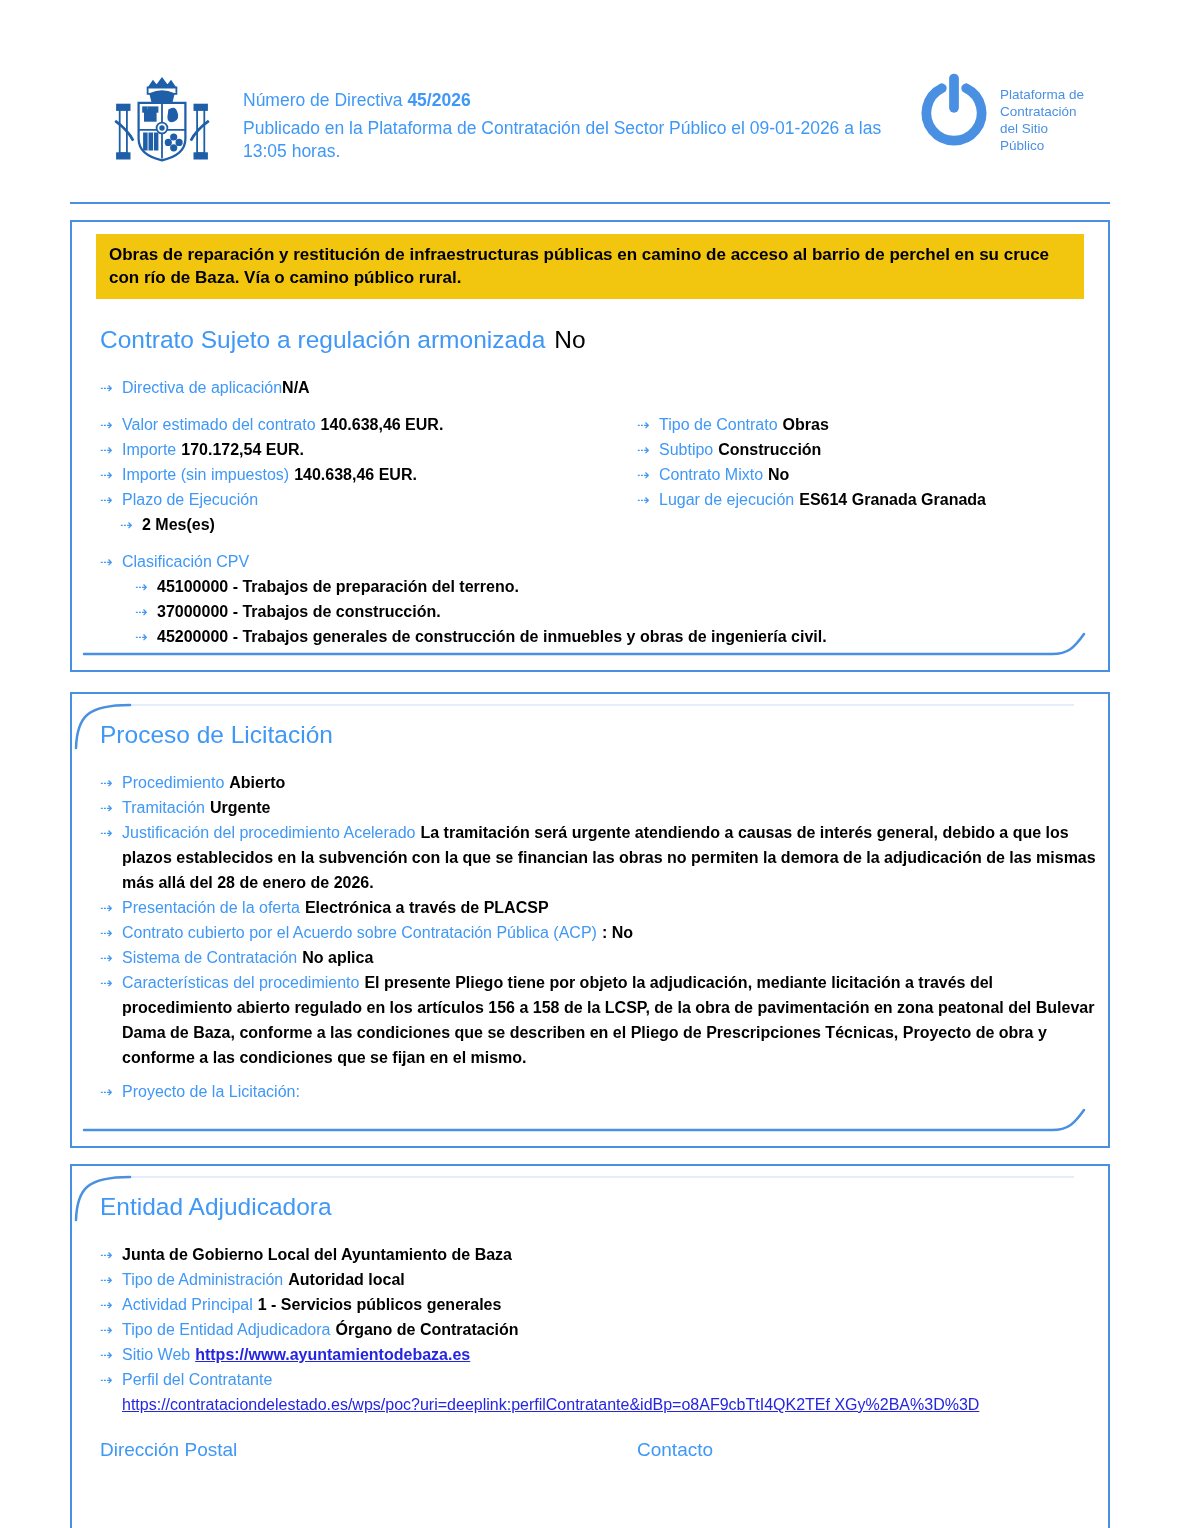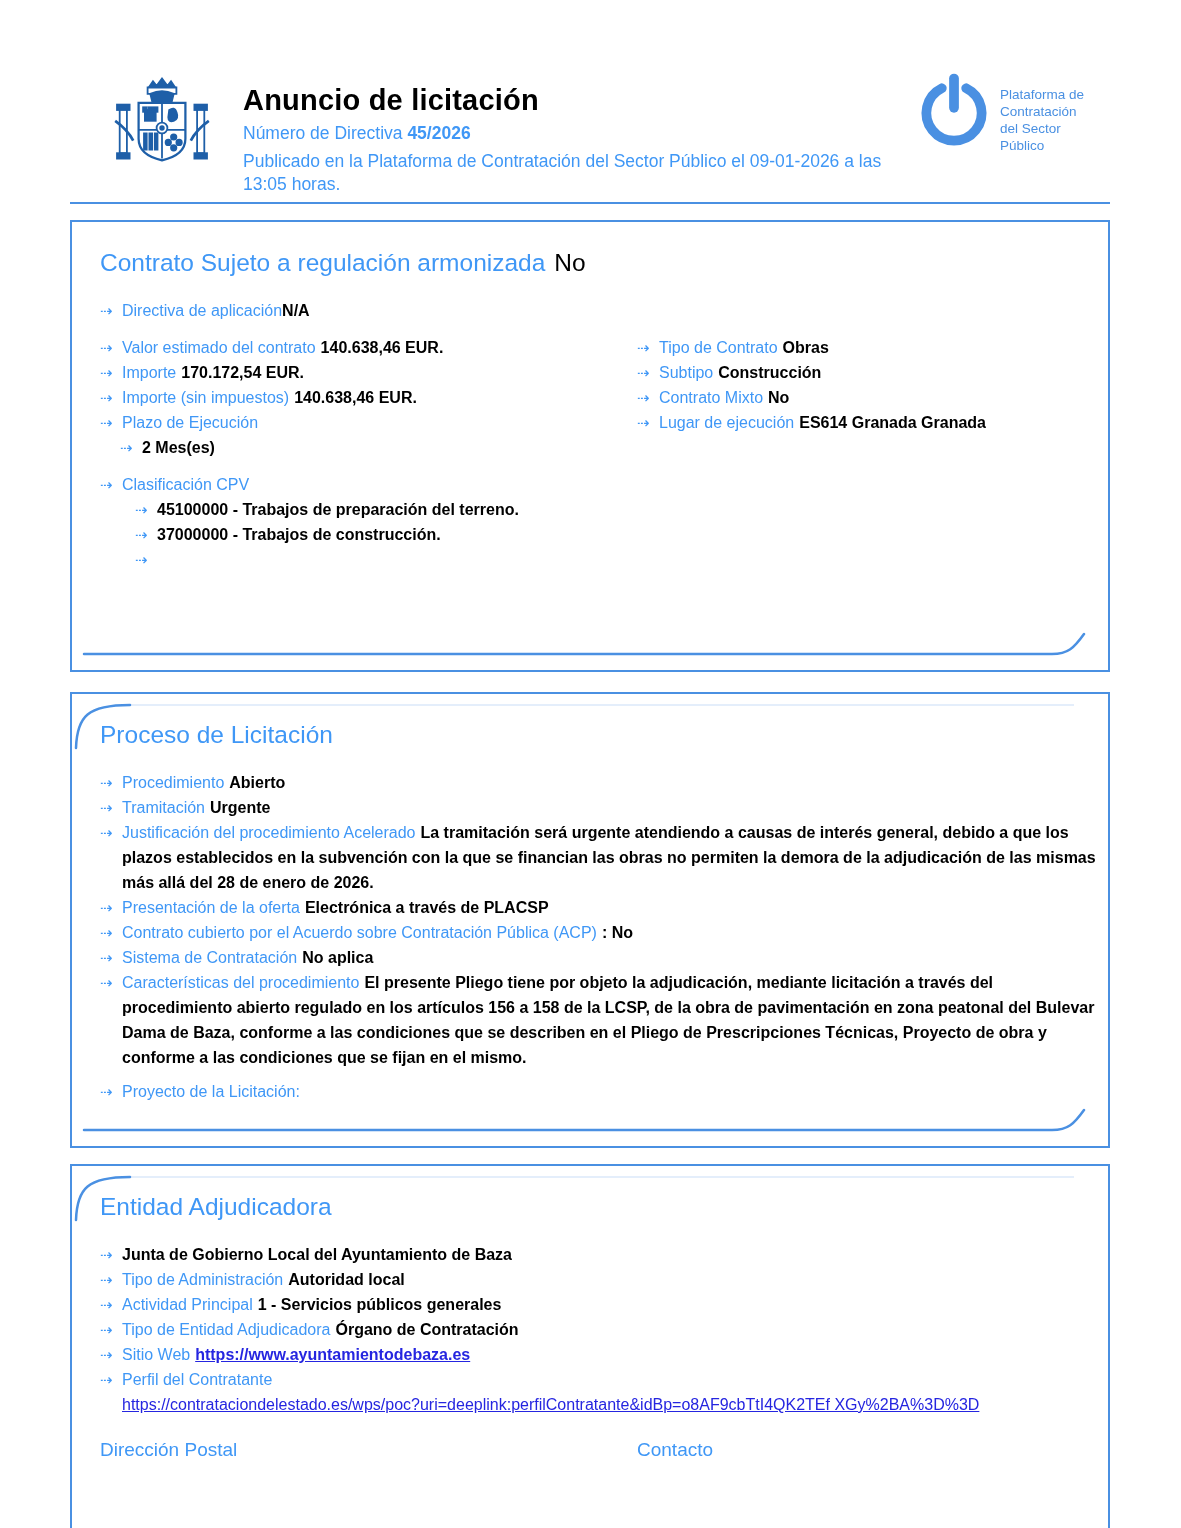--- a/index.html
+++ b/index.html
@@ -106,41 +106,41 @@
     <circle cx="67" cy="76" r="3" fill="#1e5fa8"></circle>
     <circle cx="79" cy="76" r="3" fill="#1e5fa8"></circle>
     <circle cx="73" cy="82" r="3" fill="#1e5fa8"></circle>
 
     <circle cx="60" cy="60" r="6" fill="#fff" stroke-width="2"></circle>
     <circle cx="60" cy="60" r="2" fill="#1e5fa8"></circle>
   </g>
 </svg>
 
 <div id="header-text">
-  <div id="doc-title">Anuncio de licitación</div>
   <div class="hdr-line"><span>Número de Directiva </span><span id="expediente-value">45/2026</span></div>
   <div class="hdr-line" id="published-line">Publicado en la Plataforma de Contratación del Sector Público el 09-01-2026 a las 13:05 horas.</div>
 </div>
 
 <div id="platform-logo">
   <svg id="power-icon" viewBox="0 0 44 48">
     <path d="M14.5 10 A 17 17 0 1 0 29.5 10" fill="none" stroke="#4a90e2" stroke-width="6" stroke-linecap="round"></path>
     <line x1="22" y1="4" x2="22" y2="22" stroke="#4a90e2" stroke-width="6" stroke-linecap="round"></line>
   </svg>
   <div id="platform-name">
     <div>Plataforma de</div>
     <div>Contratación</div>
-    <div>del Sector</div>
+    <div>del Sitio</div>
     <div>Público</div>
   </div>
 </div>
 
 <div id="header-rule"></div>
 
 <div class="box" id="box-harmonized">
+  <div id="banner">Obras de reparación y restitución de infraestructuras públicas en camino de acceso al barrio de perchel en su cruce con río de Baza. Vía o camino público rural.</div>
 
   <div class="h2">
     <span class="h2-blue">Contrato Sujeto a regulación armonizada</span><span class="h2-val">No</span>
   </div>
 
   <div class="fields">
     <div class="field">
       <span class="arr">⇢</span>
       <span class="lbl nogap">Directiva de aplicación</span><span class="val">N/A</span>
     </div>
@@ -195,20 +195,21 @@
     <div class="field sub2">
       <span class="arr">⇢</span>
       <span class="val">45100000 - Trabajos de preparación del terreno.</span>
     </div>
     <div class="field sub2">
       <span class="arr">⇢</span>
       <span class="val">37000000 - Trabajos de construcción.</span>
     </div>
     <div class="field sub2">
       <span class="arr">⇢</span>
+      <span class="val">45200000 - Trabajos generales de construcción de inmuebles y obras de ingeniería civil.</span>
     </div>
   </div>
 
   <svg class="flourish-bottom" width="1020" height="30" viewBox="0 0 1020 30">
     <path d="M4 24 H 972 C 988 24 994 18 1004 4" fill="none" stroke="#4a90e2" stroke-width="2.5" stroke-linecap="round"></path>
   </svg>
 </div>
 
 <div class="box" id="box-proceso">
   <svg class="flourish-top" width="1020" height="60" viewBox="0 0 1020 60">

